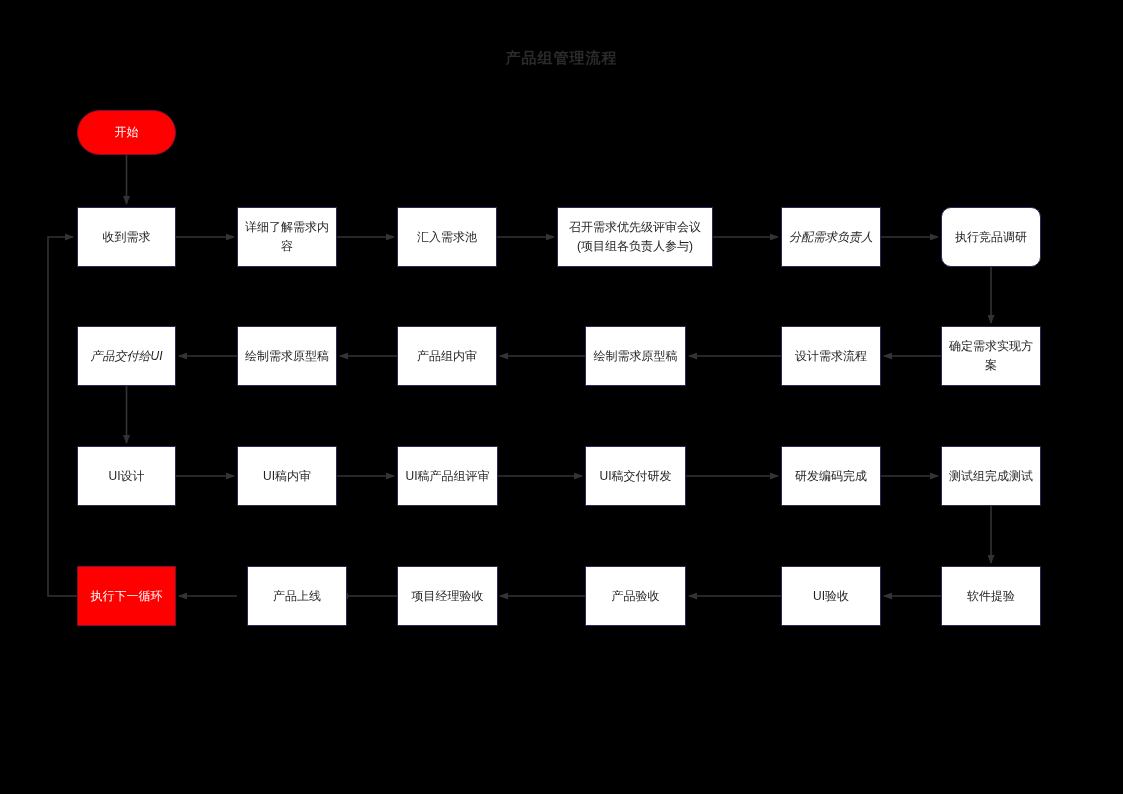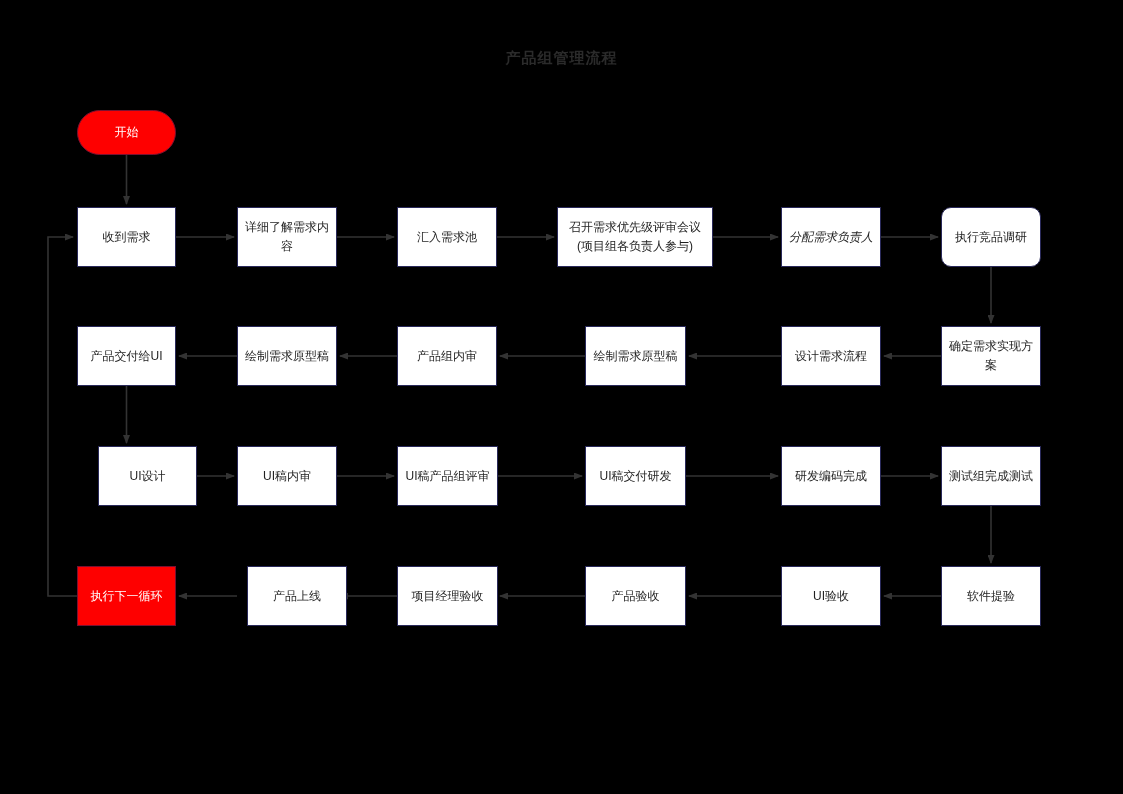--- a/index.html
+++ b/index.html
@@ -102,25 +102,25 @@
   </div>
   <div class="node" style="left:585px;top:326px;width:101px;height:60px;">
     <span>绘制需求原型稿</span>
   </div>
   <div class="node" style="left:397px;top:326px;width:100px;height:60px;">
     <span>产品组内审</span>
   </div>
   <div class="node" style="left:237px;top:326px;width:100px;height:60px;">
     <span>绘制需求原型稿</span>
   </div>
-  <div class="node" style="left:77px;top:326px;width:99px;height:60px;">
+  <div class="node" style="left:77px;top:326px;width:99px;height:60px;font-style:italic;">
     <span>产品交付给UI</span>
   </div>
 
-  <div class="node" style="left:77px;top:446px;width:99px;height:60px;margin-left:21px;">
+  <div class="node" style="left:77px;top:446px;width:99px;height:60px;">
     <span>UI设计</span>
   </div>
   <div class="node" style="left:237px;top:446px;width:100px;height:60px;">
     <span>UI稿内审</span>
   </div>
   <div class="node" style="left:397px;top:446px;width:101px;height:60px;">
     <span>UI稿产品组评审</span>
   </div>
   <div class="node" style="left:585px;top:446px;width:101px;height:60px;">
     <span>UI稿交付研发</span>

